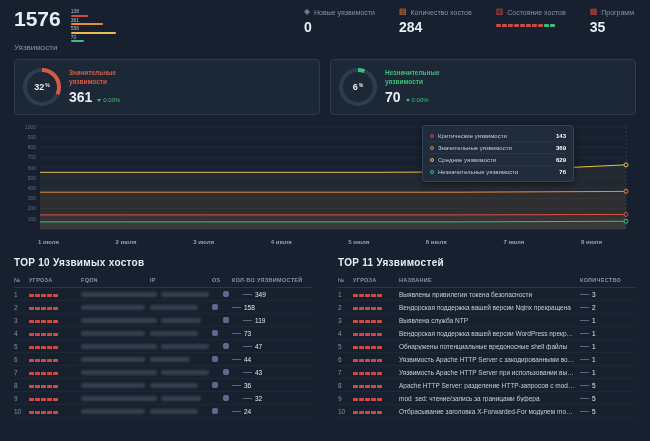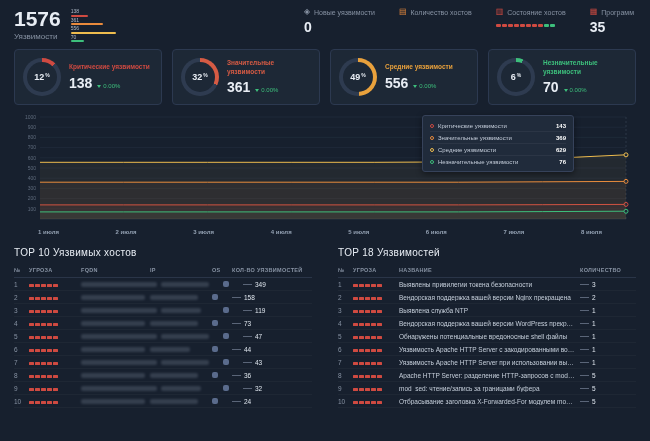--- a/index.html
+++ b/index.html
@@ -1,21 +1,21 @@
 <!DOCTYPE html>
 <html><head>
 <meta charset="utf-8">
 <style>
   *{box-sizing:border-box;margin:0;padding:0}
   html,body{width:650px;height:441px}
   body{background:#17202e;color:#e8edf4;font-family:"Liberation Sans",sans-serif;overflow:hidden}
   
   .topbar{display:flex;align-items:flex-start;padding:8px 14px 2px;gap:10px}
   .total-num{font-size:21px;font-weight:bold;line-height:1}
-  .total-label{font-size:8px;color:#8792a3;margin-top:3px}
+  .total-label{font-size:8px;color:#8792a3;margin-top:14px}
   .mini-legend{display:flex;flex-direction:column;gap:1px;margin-top:1px}
   .ml-item{display:flex;flex-direction:column}
   .ml-val{font-size:5px;color:#aeb8c6;line-height:1.1}
   .ml-bar{height:2px;border-radius:1px;display:inline-block}
   .top-stats{margin-left:auto;display:flex;gap:24px;padding-right:2px}
   .stat-head{display:flex;align-items:center;gap:4px}
   .stat-icon{font-size:8px;line-height:1}
   .stat-label{font-size:7px;color:#8792a3}
   .stat-value{font-size:14px;font-weight:bold;margin-top:3px}
   .seg-bar{display:flex;gap:1px;margin-top:8px}
@@ -39,21 +39,21 @@
   .x-labels{display:flex;justify-content:space-between;padding:2px 34px 0 24px;font-size:6px;color:#93a0b2;font-weight:bold}
   .chart-tooltip{position:absolute;top:4px;right:62px;width:152px;background:#202b3b;border:1px solid #36425a;border-radius:3px;padding:4px 7px;box-shadow:0 2px 6px rgba(0,0,0,.45)}
   .tt-row{display:flex;align-items:center;gap:4px;padding:2.5px 0;font-size:6px;color:#c3ccd9;border-bottom:1px solid rgba(255,255,255,.05)}
   .tt-row:last-child{border-bottom:none}
   .tt-dot{width:4px;height:4px;border-radius:50%;border:1.2px solid;flex:none}
   .tt-label{flex:1;white-space:nowrap;overflow:hidden;text-overflow:ellipsis}
   .tt-val{font-weight:bold;color:#fff}
   
   .tables{display:flex;gap:26px;padding:12px 14px 0}
   .table{flex:1;min-width:0}
-  .table-title{font-size:10px;font-weight:normal;letter-spacing:.3px;margin-bottom:9px}
+  .table-title{font-size:10px;font-weight:bold;letter-spacing:.3px;margin-bottom:9px}
   .thead{font-size:5.5px;color:#8792a3;font-weight:bold;letter-spacing:.3px;padding-bottom:4px;border-bottom:1px solid #2a3548;text-transform:uppercase}
   .hosts-grid{display:grid;grid-template-columns:11px 48px 1fr 58px 16px 80px;align-items:center;column-gap:4px}
   .vulns-grid{display:grid;grid-template-columns:11px 42px 1fr 56px;align-items:center;column-gap:4px}
   .trow{padding:2.5px 0;border-bottom:1px solid rgba(255,255,255,.03);font-size:6.5px}
   .c-num{color:#8792a3}
   .c-threat i{display:inline-block;width:5px;height:3px;background:#cf4a41;margin-right:1px;border-radius:.5px}
   .redact{display:inline-block;height:5px;border-radius:2px;background:#4d5868;opacity:.55;filter:blur(1px)}
   .r1{width:76px}.r2{width:48px}
   .trow:nth-child(even) .r1{width:64px}
   .trow:nth-child(3n) .r2{width:40px}
@@ -96,20 +96,21 @@
             <span class="stat-icon" style="color:#8792a3">◈</span>
             <span class="stat-label">Новые уязвимости</span>
           </div>
           <div class="stat-value">0</div>
         </div>
         <div class="stat">
           <div class="stat-head">
             <span class="stat-icon" style="color:#e98a3c">▤</span>
             <span class="stat-label">Количество хостов</span>
           </div>
+          <div class="stat-value">284</div>
         </div>
         <div class="stat">
           <div class="stat-head">
             <span class="stat-icon" style="color:#cf4a41">▥</span>
             <span class="stat-label">Состояние хостов</span>
           </div>
           <div class="seg-bar">
             <i class="seg" style="background:#cf4a41"></i>
             <i class="seg" style="background:#cf4a41"></i>
             <i class="seg" style="background:#cf4a41"></i>
@@ -127,51 +128,27 @@
             <span class="stat-icon" style="color:#cf4a41">▦</span>
             <span class="stat-label">Программ</span>
           </div>
           <div class="stat-value">35</div>
         </div>
       </div>
   </header>
 
   <section class="cards">
       <div class="card">
-        <div class="donut" style="--p:12;--c:#cf4a41">
-          <span class="donut-val">12<i>%</i></span>
-        </div>
-        <div class="card-info">
-          <div class="card-title" style="color:#cf4a41">Критические уязвимости</div>
-          <div class="card-row">
-            <span class="card-value">138</span>
-            <span class="card-change"><i class="tri"></i>0.00%</span>
-          </div>
-        </div>
-      </div>
-      <div class="card">
         <div class="donut" style="--p:32;--c:#d65b44">
           <span class="donut-val">32<i>%</i></span>
         </div>
         <div class="card-info">
           <div class="card-title" style="color:#d65b44">Значительные уязвимости</div>
           <div class="card-row">
             <span class="card-value">361</span>
-            <span class="card-change"><i class="tri"></i>0.00%</span>
-          </div>
-        </div>
-      </div>
-      <div class="card">
-        <div class="donut" style="--p:49;--c:#e9a13c">
-          <span class="donut-val">49<i>%</i></span>
-        </div>
-        <div class="card-info">
-          <div class="card-title" style="color:#e9a13c">Средние уязвимости</div>
-          <div class="card-row">
-            <span class="card-value">556</span>
             <span class="card-change"><i class="tri"></i>0.00%</span>
           </div>
         </div>
       </div>
       <div class="card">
         <div class="donut" style="--p:6;--c:#3dbf7c">
           <span class="donut-val">6<i>%</i></span>
         </div>
         <div class="card-info">
           <div class="card-title" style="color:#3dbf7c">Незначительные уязвимости</div>
@@ -344,21 +321,21 @@
             <span class="c-threat"><i></i><i></i><i></i><i></i><i></i></span>
             <span><em class="redact r1"></em></span>
             <span><em class="redact r2"></em></span>
             <span><b class="osdot"></b></span>
             <span class="c-count"><u class="dash"></u>24</span>
           </div>
         </div>
     </div>
 
     <div class="table">
-      <div class="table-title">TOP 18 Уязвимостей</div>
+      <div class="table-title">TOP 11 Уязвимостей</div>
       <div class="thead vulns-grid">
         <span>№</span>
         <span>Угроза</span>
         <span>Название</span>
         <span>Количество</span>
       </div>
       <div class="tbody" id="vulns-body">
           <div class="trow vulns-grid">
             <span class="c-num">1</span>
             <span class="c-threat"><i></i><i></i><i></i><i></i><i></i></span>

